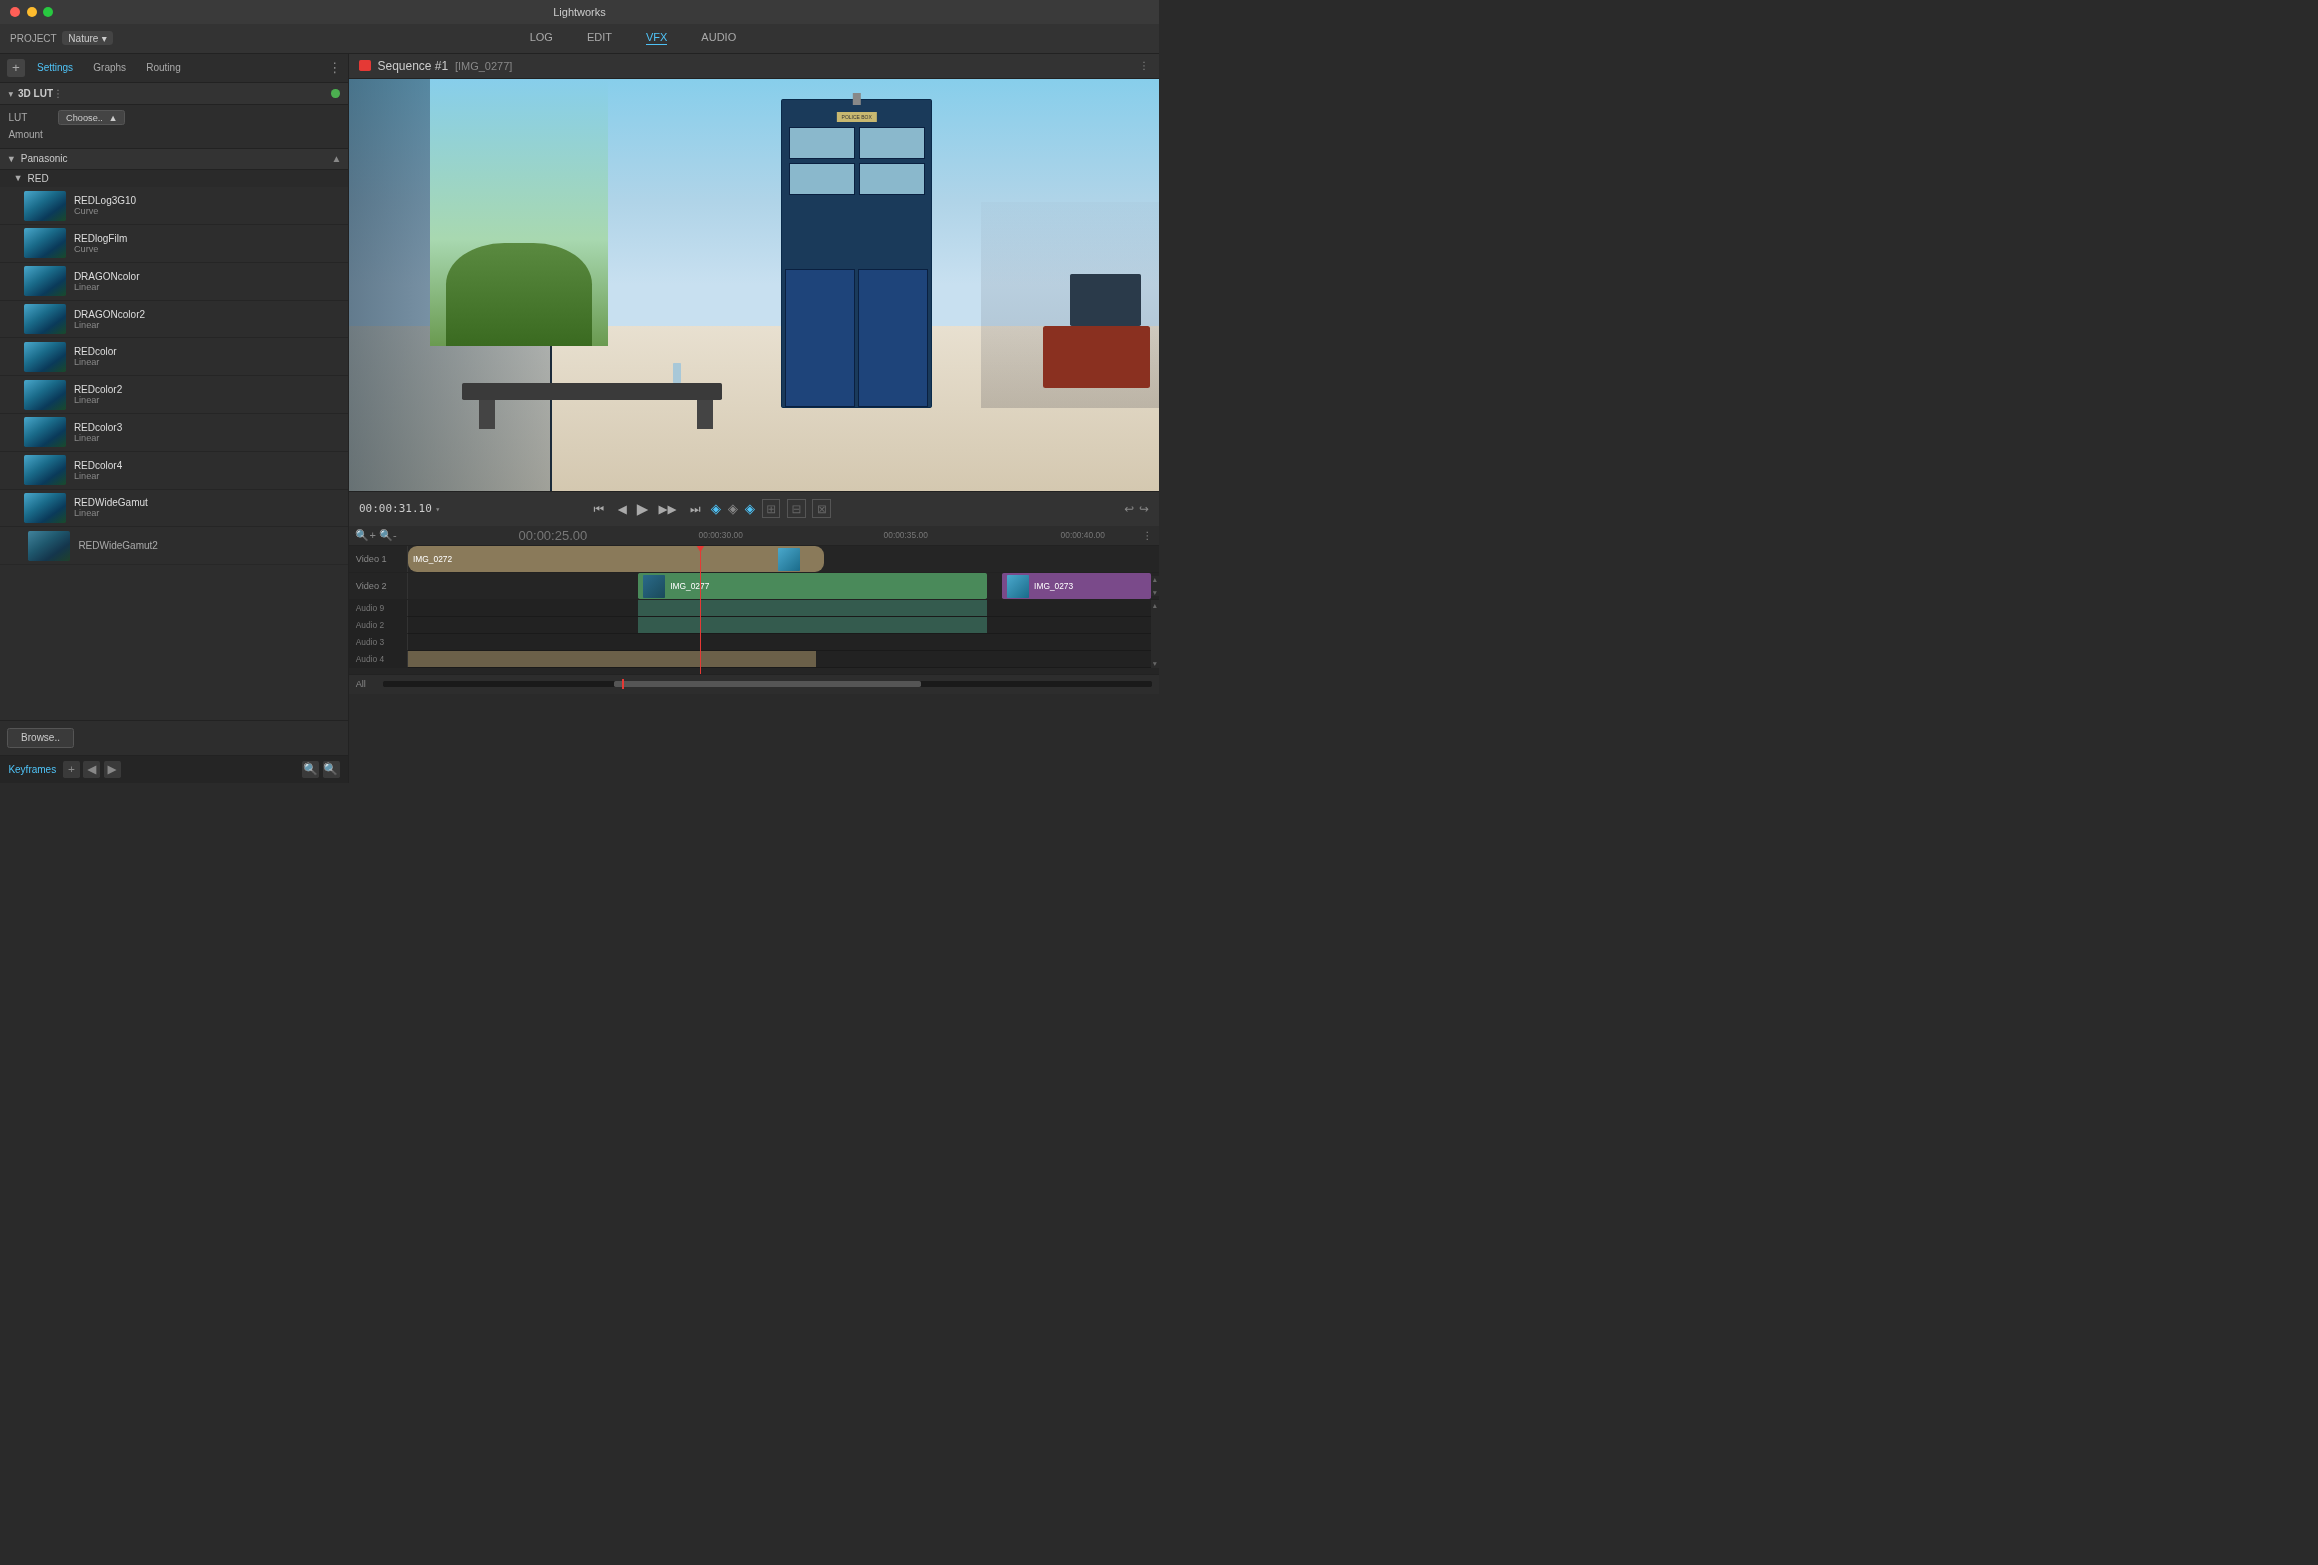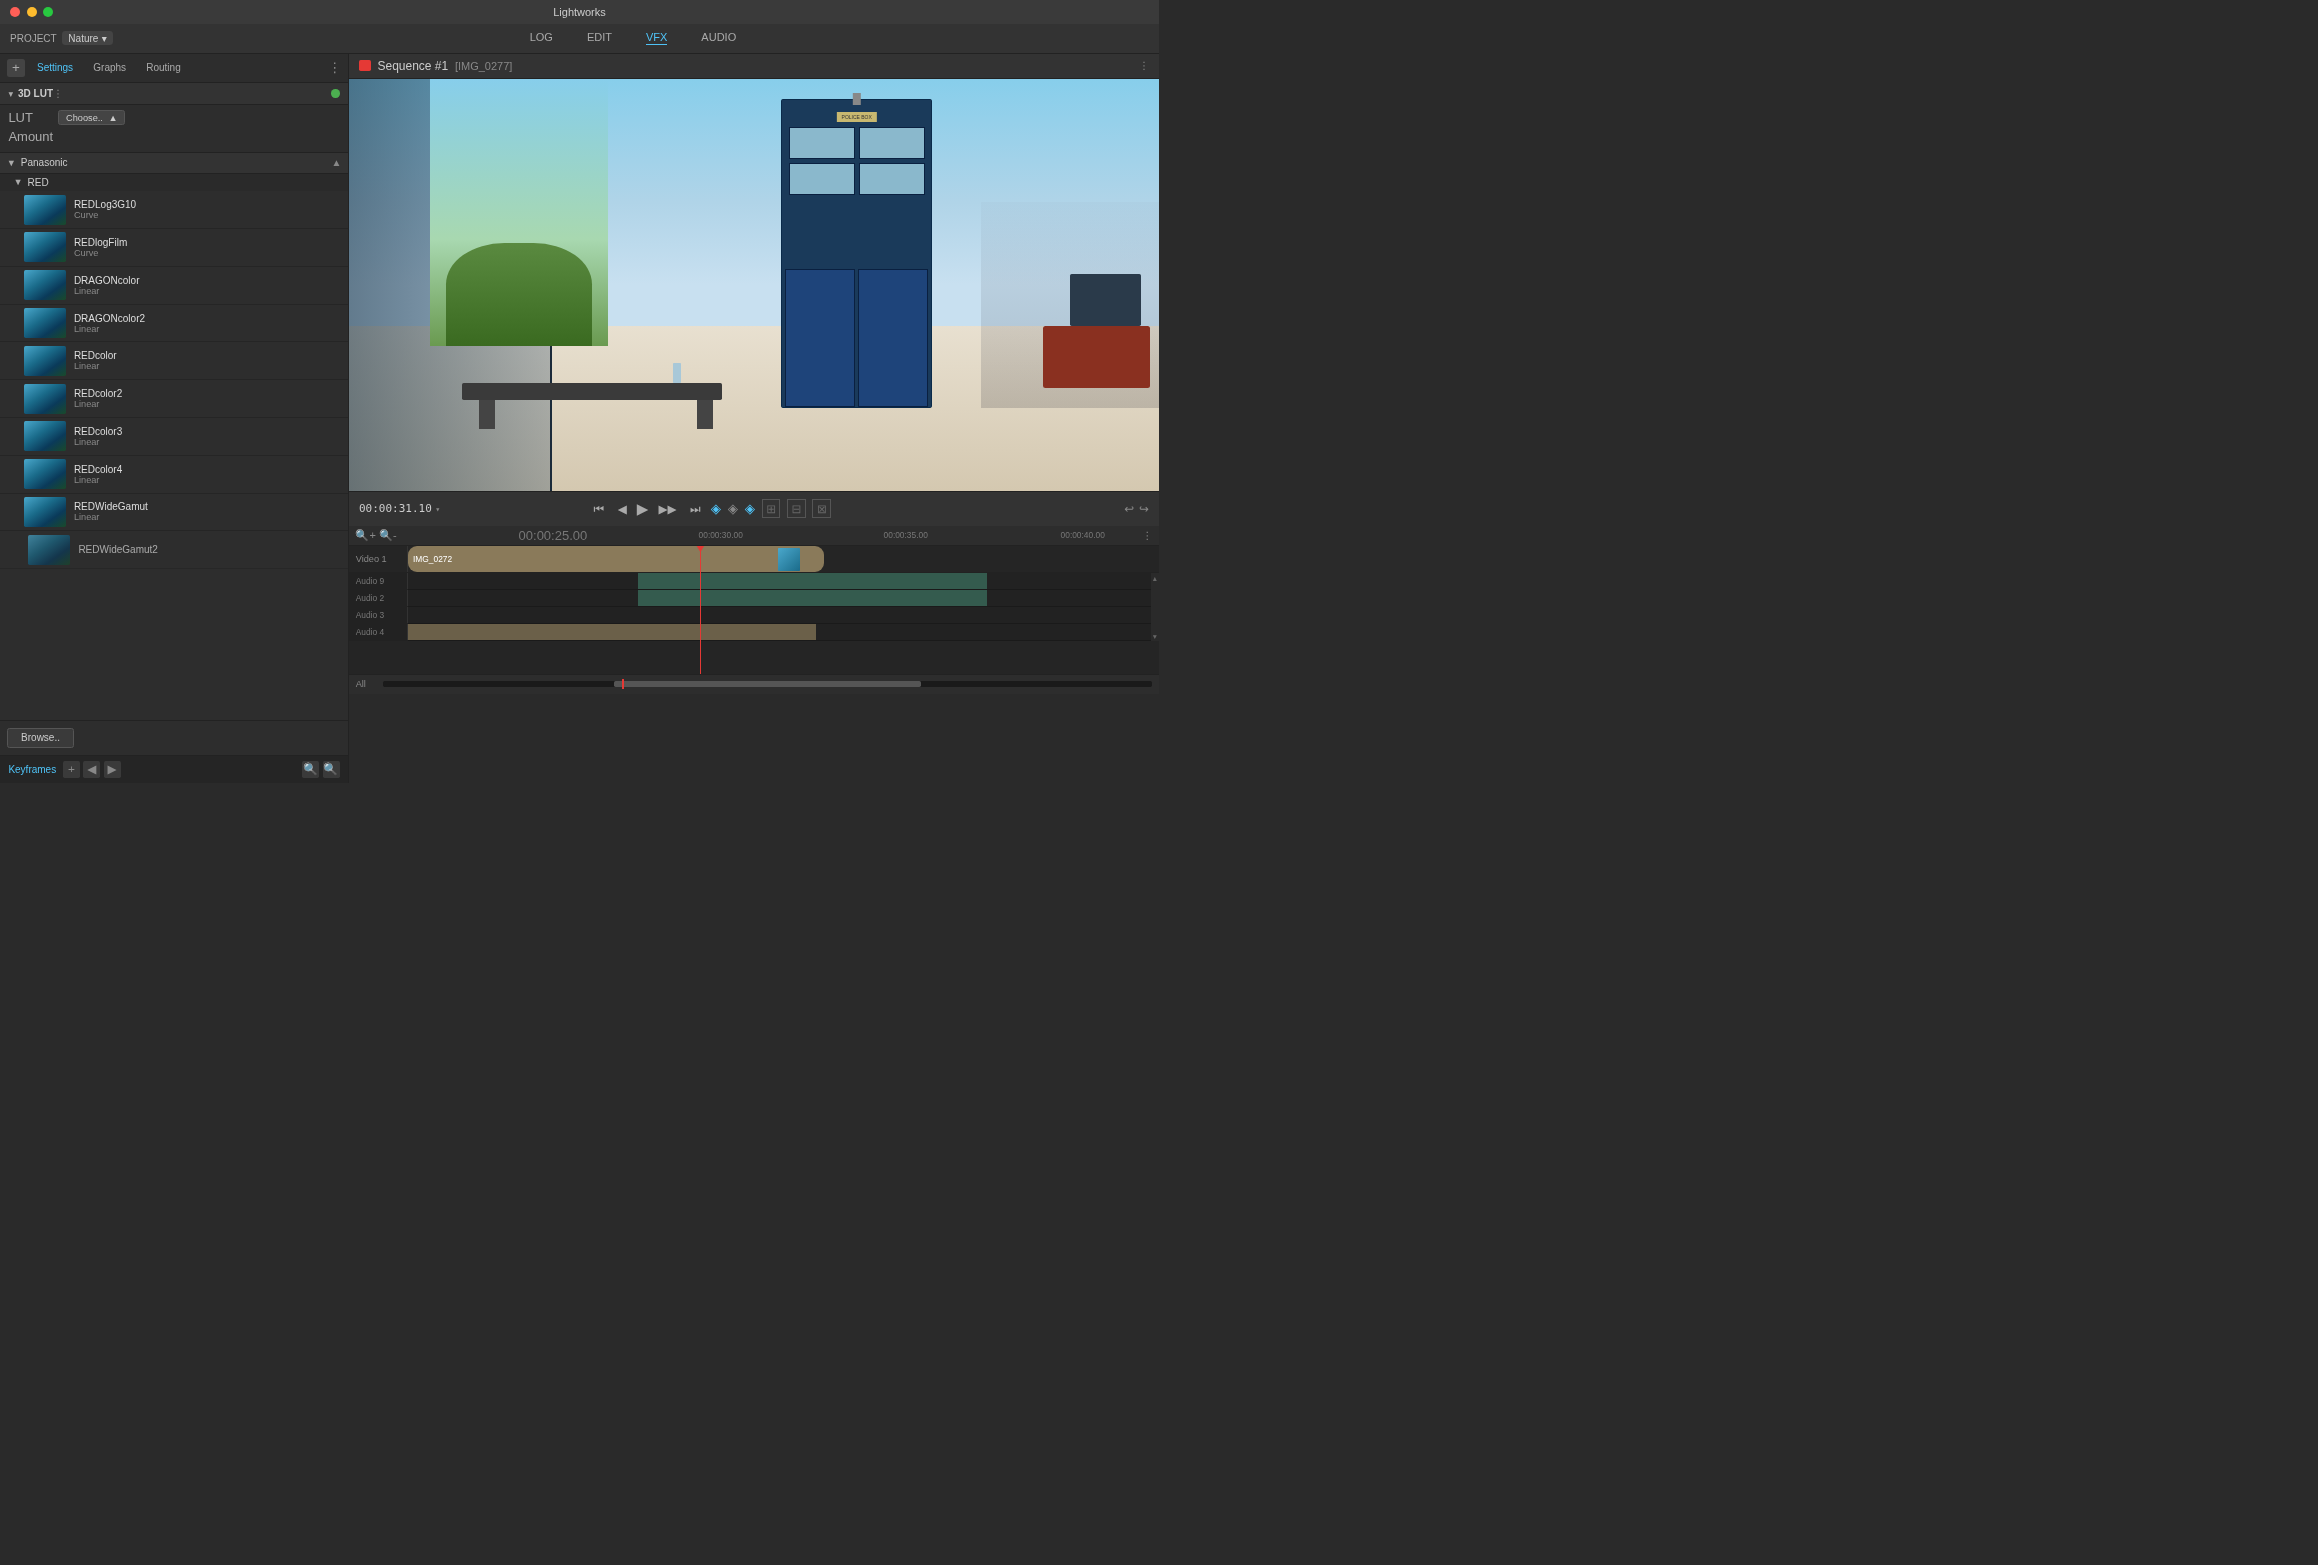--- a/index.html
+++ b/index.html
@@ -149,21 +149,21 @@
     .lut-controls {
       padding: 5px 8.4px;
       border-bottom: 0.8px solid #222;
       background: #2d2d2d;
     }
     .lut-row {
       display: flex;
       align-items: center;
       margin-bottom: 3.4px;
     }
-    .lut-label { color: #aaa; font-size: 13px; width: 50px; }
+    .lut-label { color: #aaa; font-size: 10px; width: 50px; }
     .lut-choose {
       background: #444;
       border: 0.8px solid #555;
       color: #ccc;
       font-size: 9.2px;
       padding: 1.7px 6.7px;
       border-radius: 2.5px;
       display: flex;
       align-items: center;
       justify-content: space-between;
@@ -816,20 +816,45 @@
               <div style="position:absolute; left:0; width:56%; height:100%; background:#8a7a5a; display:flex; align-items:center; padding:0 5px; font-size:8.4px; color:#fff; border-radius:9px; overflow:hidden;">
                 <span>IMG_0272</span>
                 <div style="position:absolute; right:23.5px; top:1.7px; bottom:1.7px; width:22px; background:rgba(0,0,0,0.3); border-radius:0.8px; overflow:hidden;">
                   <div style="width:100%; height:100%; background:linear-gradient(135deg,#4aa8cc,#1a6b8a);"></div>
                 </div>
               </div>
             </div>
             <div style="width:8.4px; background:#2a2a2a;"></div>
           </div>
 
+          <div class="track-row">
+            <div class="track-label">Video 2</div>
+            <div class="track-content">
+
+              <div style="position:absolute; left:31%; width:47%; height:100%; background:#4a8a5a; display:flex; align-items:center; padding:0 5px; font-size:8.4px; color:#fff; border-radius:1.7px; overflow:hidden;">
+                <div style="position:absolute; left:5px; top:1.7px; bottom:1.7px; width:22px; background:rgba(0,0,0,0.3); border-radius:0.8px; overflow:hidden;">
+                  <div style="width:100%; height:100%; background:linear-gradient(135deg,#2a6a8a,#1a4a5a);"></div>
+                </div>
+                <span style="padding-left:27px;">IMG_0277</span>
+              </div>
+
+              <div style="position:absolute; left:80%; width:20%; height:100%; background:#7a4a8a; display:flex; align-items:center; padding:0 5px; font-size:8.4px; color:#fff; border-radius:1.7px; overflow:hidden;">
+                <div style="position:absolute; left:5px; top:1.7px; bottom:1.7px; width:22px; background:rgba(0,0,0,0.3); border-radius:0.8px; overflow:hidden;">
+                  <div style="width:100%; height:100%; background:linear-gradient(135deg,#4aa8cc,#1a6b8a);"></div>
+                </div>
+                <span style="padding-left:27px;">IMG_0273</span>
+              </div>
+            </div>
+            <div style="width:8.4px; background:#2a2a2a;">
+              <div style="height:20px; display:flex; flex-direction:column; justify-content:space-between; align-items:center;">
+                <span style="color:#666;font-size:6.7px;">▲</span>
+                <span style="color:#666;font-size:6.7px;">▼</span>
+              </div>
+            </div>
+          </div>
 
           <div class="audio-rows">
 
             <div style="display:flex; align-items:stretch;">
 
               <div style="display:flex; flex-direction:column; width:59px; flex-shrink:0; border-right:0.8px solid #333;">
                 <div class="audio-single-label">Audio 9</div>
                 <div class="audio-single-label">Audio 2</div>
                 <div class="audio-single-label">Audio 3</div>
                 <div class="audio-single-label">Audio 4</div>

